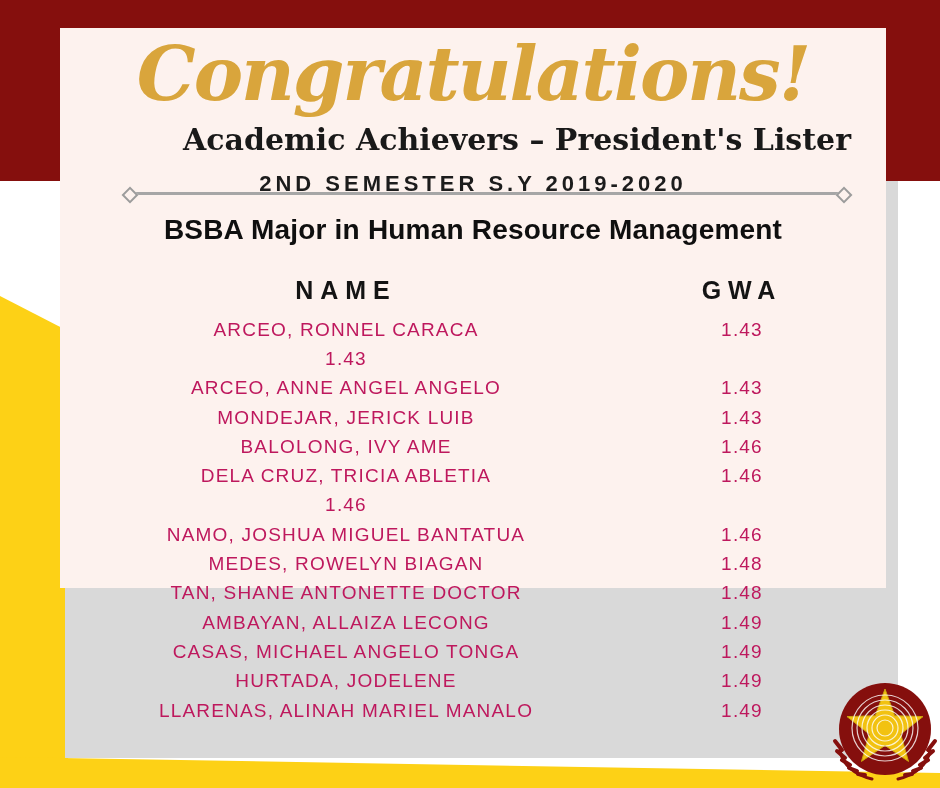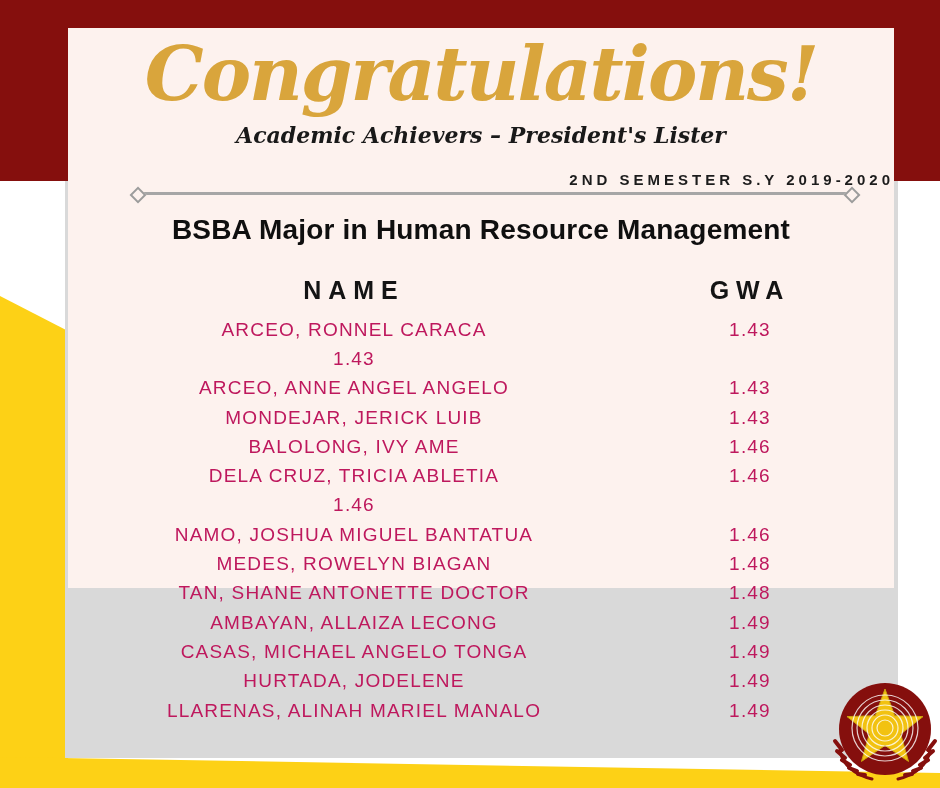--- a/index.html
+++ b/index.html
@@ -28,37 +28,37 @@
   }
   .card-shadow{
     position:absolute;left:65px;top:42px;width:833px;height:716px;
     background:var(--shadow);z-index:2;
   }
   .red-band{
     position:absolute;left:0;top:0;width:940px;height:181px;
     background:var(--maroon);z-index:3;
   }
   .card{
-    position:absolute;left:68px;top:28px;width:826px;height:560px;
+    position:absolute;left:60px;top:28px;width:826px;height:560px;
     background:var(--card-bg);z-index:4;
   }
   
   .congrats{
     position:absolute;top:0px;left:0;width:100%;text-align:center;
     font-family:"DejaVu Serif", serif;font-style:italic;font-weight:bold;
     font-size:74px;line-height:1.25;color:var(--gold);letter-spacing:-2px;
   }
   .subtitle{
     position:absolute;top:94px;left:0;width:100%;text-align:center;
-    font-family:"DejaVu Serif", serif;font-style:italic;font-weight:600;
-    font-size:22px;color:#191919;
+    font-family:"DejaVu Serif", serif;font-weight:600;
+    font-size:30px;color:#191919;padding-left:44px;
   }
   .semester{
-    position:absolute;top:143px;left:0;width:100%;text-align:right;
-    font-size:15px;font-weight:800;letter-spacing:4px;color:#1c1c1c;
+    position:absolute;top:143px;left:0;width:100%;text-align:center;
+    font-size:22px;font-weight:800;letter-spacing:4px;color:#1c1c1c;
   }
   .divider-line{
     position:absolute;top:164px;left:74px;width:706px;height:3px;
     background:var(--divider);
   }
   .diamond{
     position:absolute;top:161px;width:8px;height:8px;
     border:2px solid #9c9c9c;background:var(--card-bg);
     transform:rotate(45deg);
   }

